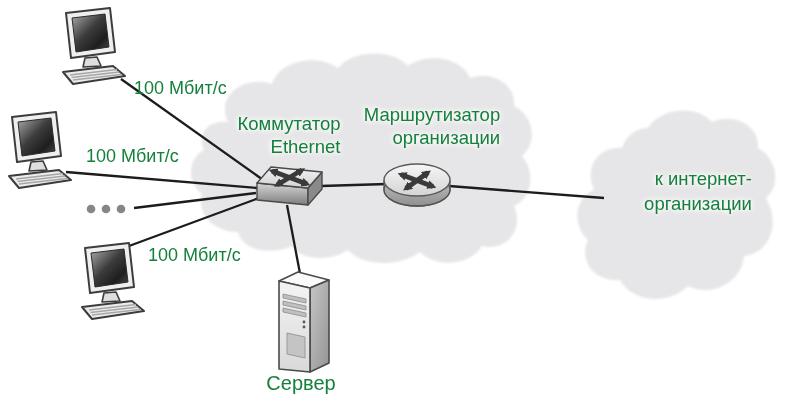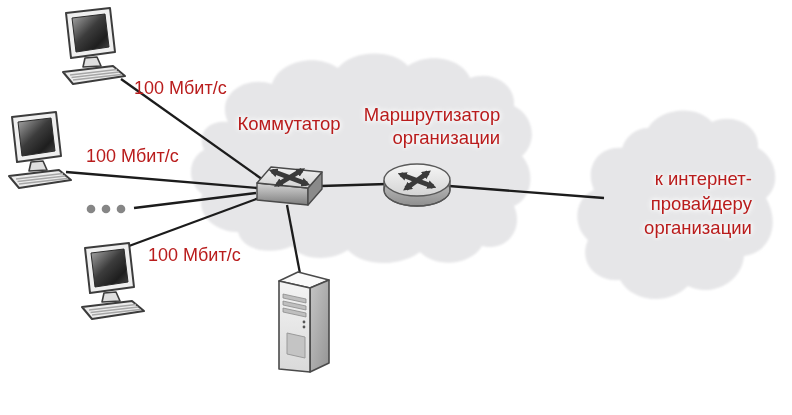--- a/index.html
+++ b/index.html
@@ -9,21 +9,21 @@
     background:#ffffff;
     font-family:"Liberation Sans", sans-serif;
     color:#1c1c1c;
     overflow:hidden;
   }
   #diagram-svg{position:absolute;left:0;top:0;}
   .lbl{
     position:absolute;
     font-size:18px;
     line-height:23px;
-    color:#b91c1c;
+    color:#15803d;
     white-space:nowrap;
   }
   .lbl.center{transform:translateX(-50%);text-align:right;}
   .halo{
     text-shadow:0 0 4px #ffffff,0 0 6px #ffffff,0 0 8px #ffffff;
   }
   .speed{font-size:18px;}
   .devname{font-size:18.5px;}
   .servername{font-size:20px;}
 </style>
@@ -153,27 +153,28 @@
   </svg>
 
   <div class="lbl speed" style="left:134px;top:77px">100 Мбит/с</div>
 
   <div class="lbl speed" style="left:86px;top:145px">100 Мбит/с</div>
 
   <div class="lbl speed" style="left:148px;top:244px">100 Мбит/с</div>
 
   <div class="lbl center devname halo" style="left:289px;top:112px">
     <div>Коммутатор</div>
+    <div>Ethernet</div>
   </div>
 
   <div class="lbl center devname halo" style="left:432px;top:103px">
     <div>Маршрутизатор</div>
     <div>организации</div>
   </div>
 
   <div class="lbl center devname halo" style="left:698px;top:167px;line-height:24.5px">
     <div>к интернет-</div>
-    <div>провайдеру</div>
     <div>организации</div>
   </div>
 
+  <div class="lbl center servername" style="left:301px;top:372px">Сервер</div>
 
 </div>
 
 </body></html>

